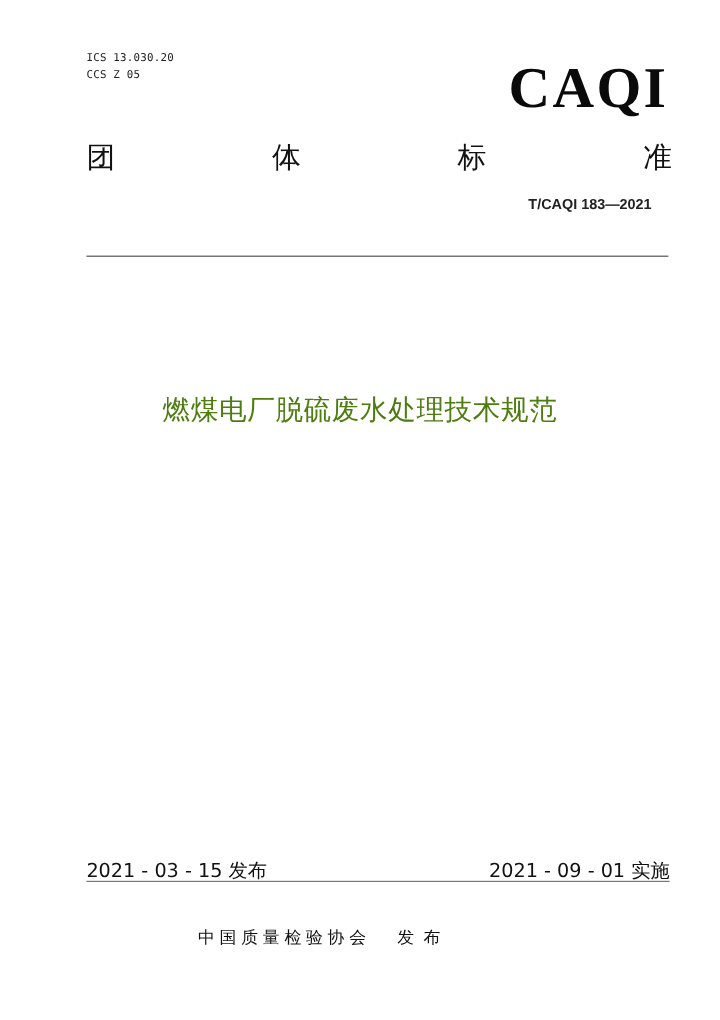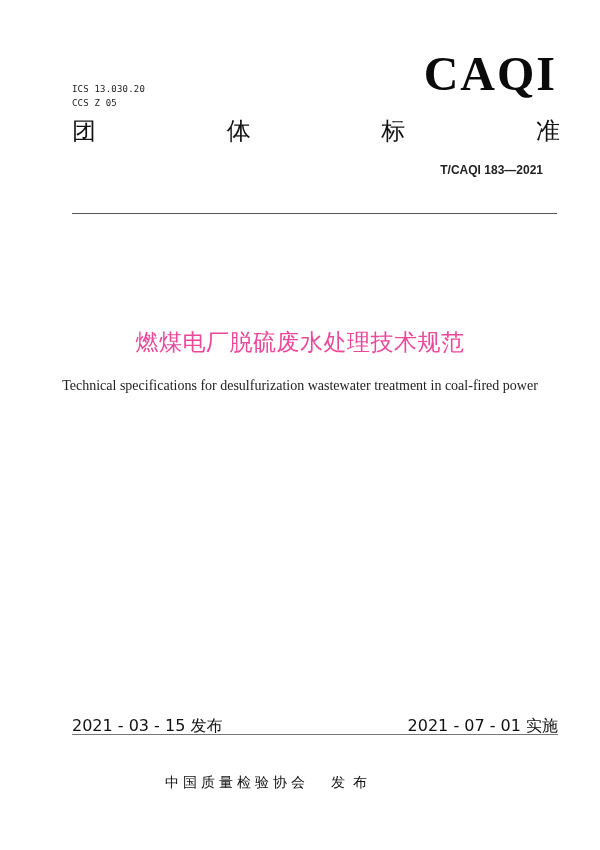--- a/index.html
+++ b/index.html
@@ -18,21 +18,20 @@
     .abs { position: absolute; }
 
     .codes {
       left: 72px;
       top: 42px;
       font-family: "DejaVu Sans Mono", monospace;
       font-size: 9px;
       line-height: 14px;
       color: #222;
       letter-spacing: 0.2px;
-      margin-top: 40px;
     }
     .codes div { white-space: pre; }
 
     .logo {
       right: 43px;
       top: 48px;
       font-family: "Liberation Serif", serif;
       font-weight: bold;
       font-size: 48px;
       line-height: 52px;
@@ -72,21 +71,21 @@
     }
 
     .title-cn {
       left: 0;
       top: 327px;
       width: 600px;
       text-align: center;
       font-family: "DejaVu Sans", sans-serif;
       font-size: 23px;
       line-height: 30px;
-      color: #ec4899;
+      color: #4d7c0f;
       letter-spacing: 0.5px;
     }
 
     .title-en {
       left: 52px;
       top: 376px;
       width: 496px;
       text-align: center;
       font-family: "Liberation Serif", serif;
       font-size: 14px;
@@ -146,25 +145,24 @@
   <span>准</span>
 </div>
 
 <div class="abs std-number">T/CAQI 183—2021</div>
 
 <div class="abs rule-top"></div>
 
 <div class="abs title-cn">燃煤电厂脱硫废水处理技术规范</div>
 
 <div class="abs title-en">
-  <div>Technical specifications for desulfurization wastewater treatment in coal-fired power</div>
 </div>
 
 <div class="abs date-row">
   <span>2021 - 03 - 15 发布</span>
-  <span>2021 - 07 - 01 实施</span>
+  <span>2021 - 09 - 01 实施</span>
 </div>
 
 <div class="abs rule-bottom"></div>
 
 <div class="abs publisher">
   <span class="org">中国质量检验协会</span><span class="gap"></span><span class="action">发布</span>
 </div>
 
 </body></html>

